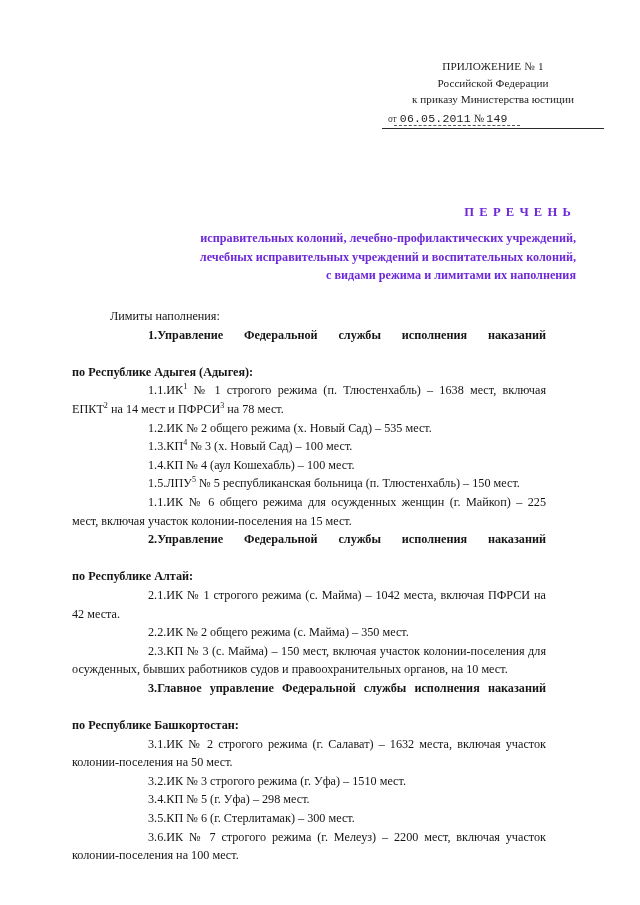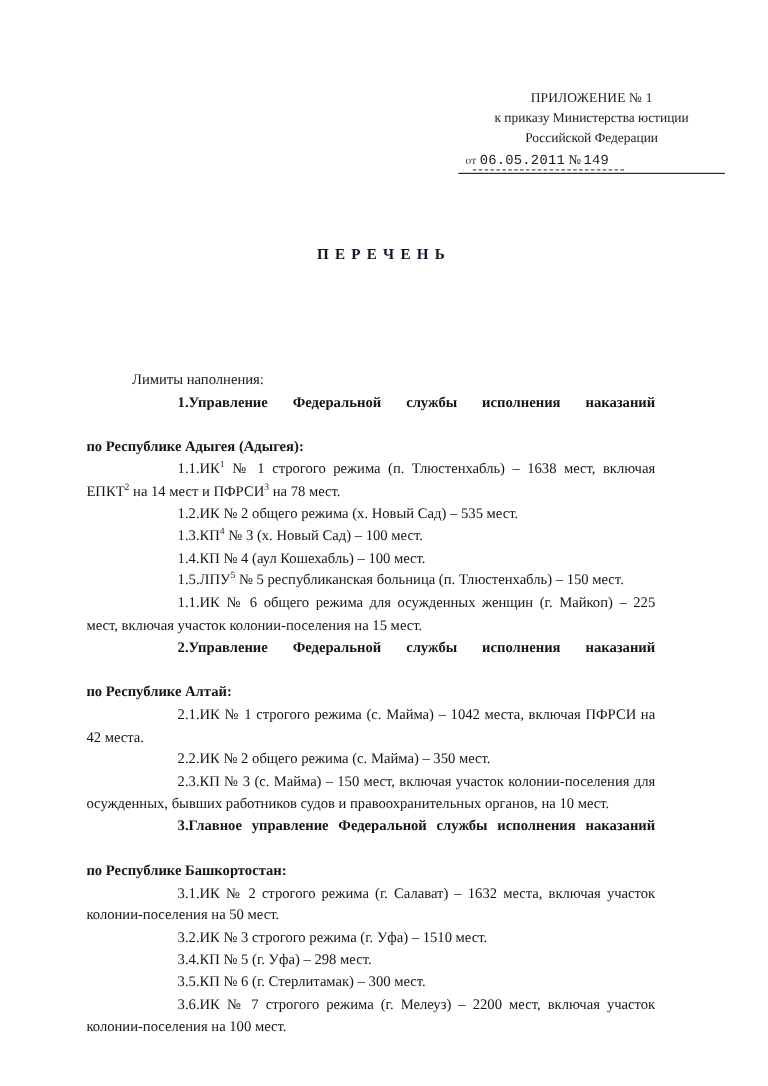--- a/index.html
+++ b/index.html
@@ -16,21 +16,21 @@
     font-family: "Liberation Serif", "DejaVu Serif", serif;
     color: #141414;
     
     -webkit-font-smoothing: antialiased;
   }
 
   
   .header-block {
     position: absolute;
     left: 380px;
-    top: 74px;
+    top: 58px;
     width: 226px;
     text-align: center;
     font-size: 11.2px;
     line-height: 16.5px;
     color: #1d1d1d;
   }
   .header-line {
     display: block;
     white-space: nowrap;
   }
@@ -79,23 +79,23 @@
     height: 0;
     border-bottom: 1.1px dashed #555;
   }
 
   
   .title-block {
     position: absolute;
     left: 64px;
     top: 205px;
     width: 512px;
-    text-align: center;
+    text-align: right;
     font-weight: bold;
-    color: #0f172a;
+    color: #6d28d9;
   }
   .title-main {
     font-size: 12.6px;
     letter-spacing: 5.2px;
     margin-bottom: 9px;
   }
   .title-sub {
     font-size: 12.2px;
     line-height: 18.6px;
   }
@@ -150,31 +150,36 @@
     width: 100%;
   }
 </style>
 </head>
 <body>
 
 <div class="page">
 
   <div class="header-block">
     <span class="header-line l1">ПРИЛОЖЕНИЕ № 1</span>
+    <span class="header-line">Российской Федерации</span>
     <span class="header-line">к приказу Министерства юстиции</span>
-    <span class="header-line">Российской Федерации</span>
     <div class="date-row">
       <span class="date-ot">от</span><span class="date-val">06.05.2011</span><span class="date-no">№</span><span class="date-num">149</span>
       <span class="date-rule-dashes"></span>
       <span class="date-rule"></span>
     </div>
   </div>
 
   <div class="title-block">
     <div class="title-main">ПЕРЕЧЕНЬ</div>
+    <div class="title-sub">
+      <span>исправительных колоний, лечебно-профилактических учреждений,</span>
+      <span>лечебных исправительных учреждений и воспитательных колоний,</span>
+      <span>с видами режима и лимитами их наполнения</span>
+    </div>
   </div>
 
   <div class="body-block">
     <p class="para bold">Лимиты наполнения:</p>
     <div>
         <p class="para heading">
           <span class="spread"><span class="num">1.</span><span>Управление Федеральной службы исполнения наказаний</span></span>
         </p>
         <p class="para heading" style="text-indent: 0px;">по Республике Адыгея (Адыгея):</p>
         <p class="para"><span class="num-wide">1.1.</span><span>ИК<sup>1</sup> № 1 строгого режима (п. Тлюстенхабль) – 1638 мест, включая ЕПКТ<sup>2</sup> на 14 мест и ПФРСИ<sup>3</sup> на 78 мест.</span></p>

